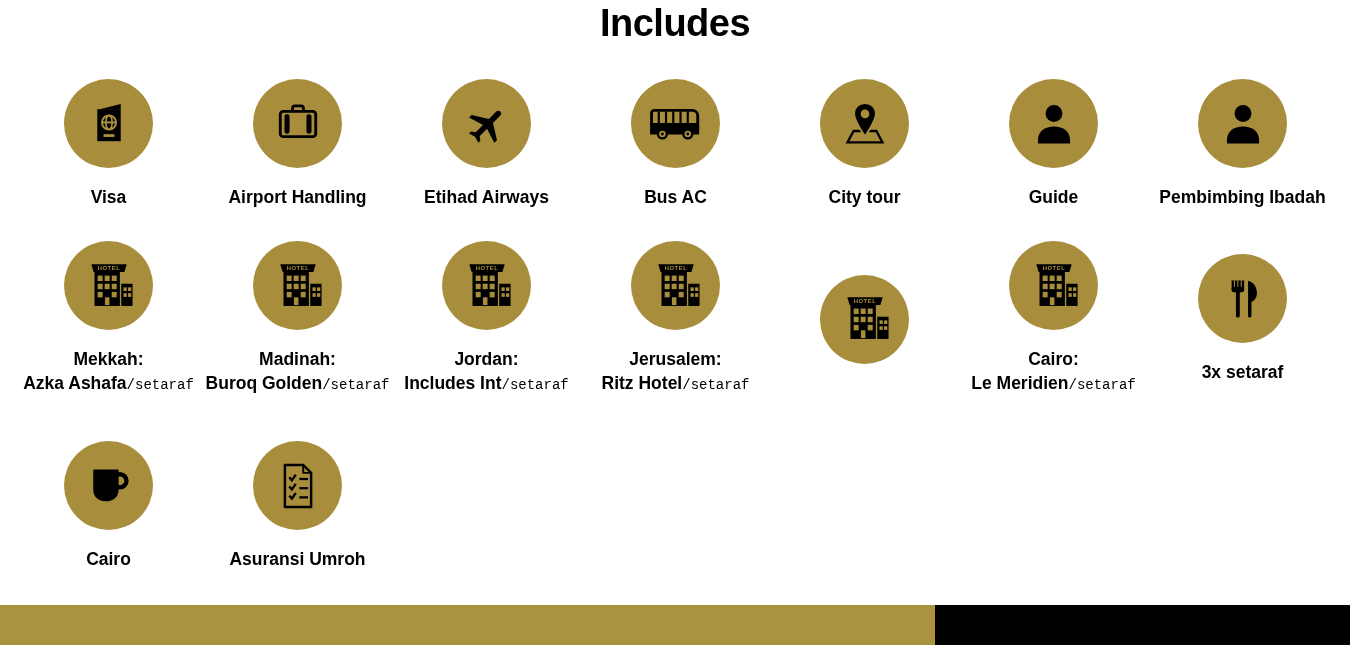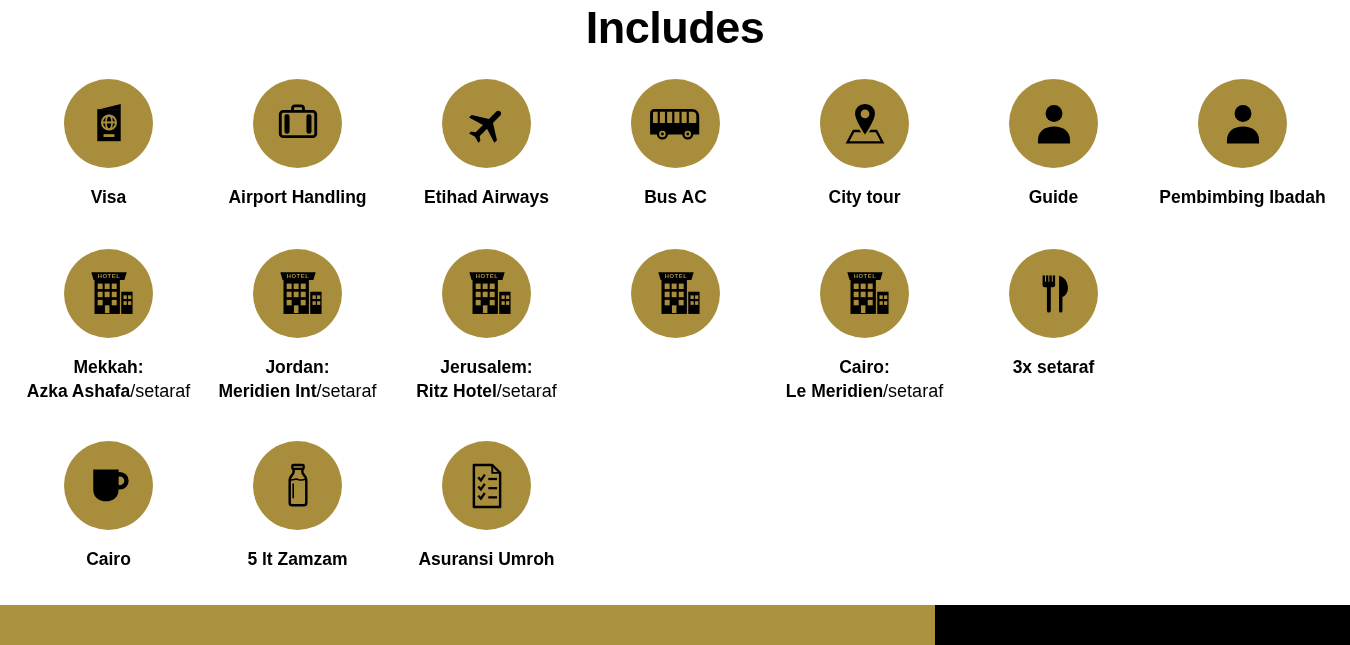--- a/index.html
+++ b/index.html
@@ -5,44 +5,44 @@
   html,body{margin:0;padding:0;}
   body{
     width:1350px;height:645px;background:#ffffff;
     font-family:"Liberation Sans", sans-serif;
     position:relative;overflow:hidden;
     -webkit-font-smoothing:antialiased;
   }
   .page{position:relative;width:1350px;height:645px;}
   .title{
     position:absolute;top:2px;left:0;width:100%;
-    text-align:center;font-size:45px;font-weight:700;
+    text-align:center;font-size:38px;font-weight:700;
     color:#000;letter-spacing:-0.5px;
   }
   .row{
     position:absolute;left:14px;width:1323px;
     display:grid;grid-template-columns:repeat(7,1fr);
   }
   .row1{top:79px;}
-  .row2{top:249px;}
+  .row2{top:241px;}
   .row3{top:441px;}
-  .cell{display:flex;flex-direction:column;align-items:center;}
+  .cell{display:flex;flex-direction:column;align-items:center;justify-content:center;}
   .circle{
     width:89px;height:89px;border-radius:50%;
     background:#A88E3C;
     display:flex;align-items:center;justify-content:center;
     flex-shrink:0;
   }
   .circle svg{display:block;}
   .label{
     margin-top:17px;
     font-size:17.5px;font-weight:700;color:#000;
     text-align:center;line-height:24px;white-space:nowrap;
   }
-  .suffix{font-size:18px;font-weight:400;}
+  .suffix{font-size:14px;font-weight:400;font-family:Liberation Mono, monospace;}
   .footer{
     position:absolute;left:0;bottom:0;width:100%;height:40px;
     display:flex;
   }
   .footer-gold{width:935px;height:100%;background:#AA923E;}
   .footer-black{flex:1;height:100%;background:#000;}
   .defs-holder{position:absolute;width:0;height:0;overflow:hidden;}
 </style>
 </head>
 <body>
@@ -216,22 +216,33 @@
         <div><span>Azka Ashafa</span><span class="suffix">/setaraf</span></div>
       </div>
     </div>
     <div class="cell">
       <div class="circle">
         <svg width="58" height="58" viewBox="0 0 64 64">
             <use href="#i-hotel"></use>
           </svg>
       </div>
       <div class="label">
+        <div>Madinah:</div>
+        <div><span>Buroq Golden</span><span class="suffix">/setaraf</span></div>
+      </div>
+    </div>
+    <div class="cell">
+      <div class="circle">
+        <svg width="58" height="58" viewBox="0 0 64 64">
+            <use href="#i-hotel"></use>
+          </svg>
+      </div>
+      <div class="label">
         <div>Jordan:</div>
-        <div><span>Meridien Int</span><span class="suffix">/setaraf</span></div>
+        <div><span>Includes Int</span><span class="suffix">/setaraf</span></div>
       </div>
     </div>
     <div class="cell">
       <div class="circle">
         <svg width="58" height="58" viewBox="0 0 64 64">
             <use href="#i-hotel"></use>
           </svg>
       </div>
       <div class="label">
         <div>Jerusalem:</div>
@@ -267,28 +278,20 @@
   </div>
 
   <div class="row row3">
     <div class="cell">
       <div class="circle">
         <svg width="56" height="56" viewBox="0 0 64 64">
             <use href="#i-mug"></use>
           </svg>
       </div>
       <div class="label">Cairo</div>
-    </div>
-    <div class="cell">
-      <div class="circle">
-        <svg width="56" height="56" viewBox="0 0 64 64">
-            <use href="#i-bottle"></use>
-          </svg>
-      </div>
-      <div class="label">5 lt Zamzam</div>
     </div>
     <div class="cell">
       <div class="circle">
         <svg width="56" height="56" viewBox="0 0 64 64">
             <use href="#i-checklist"></use>
           </svg>
       </div>
       <div class="label">Asuransi Umroh</div>
     </div>
   </div>

